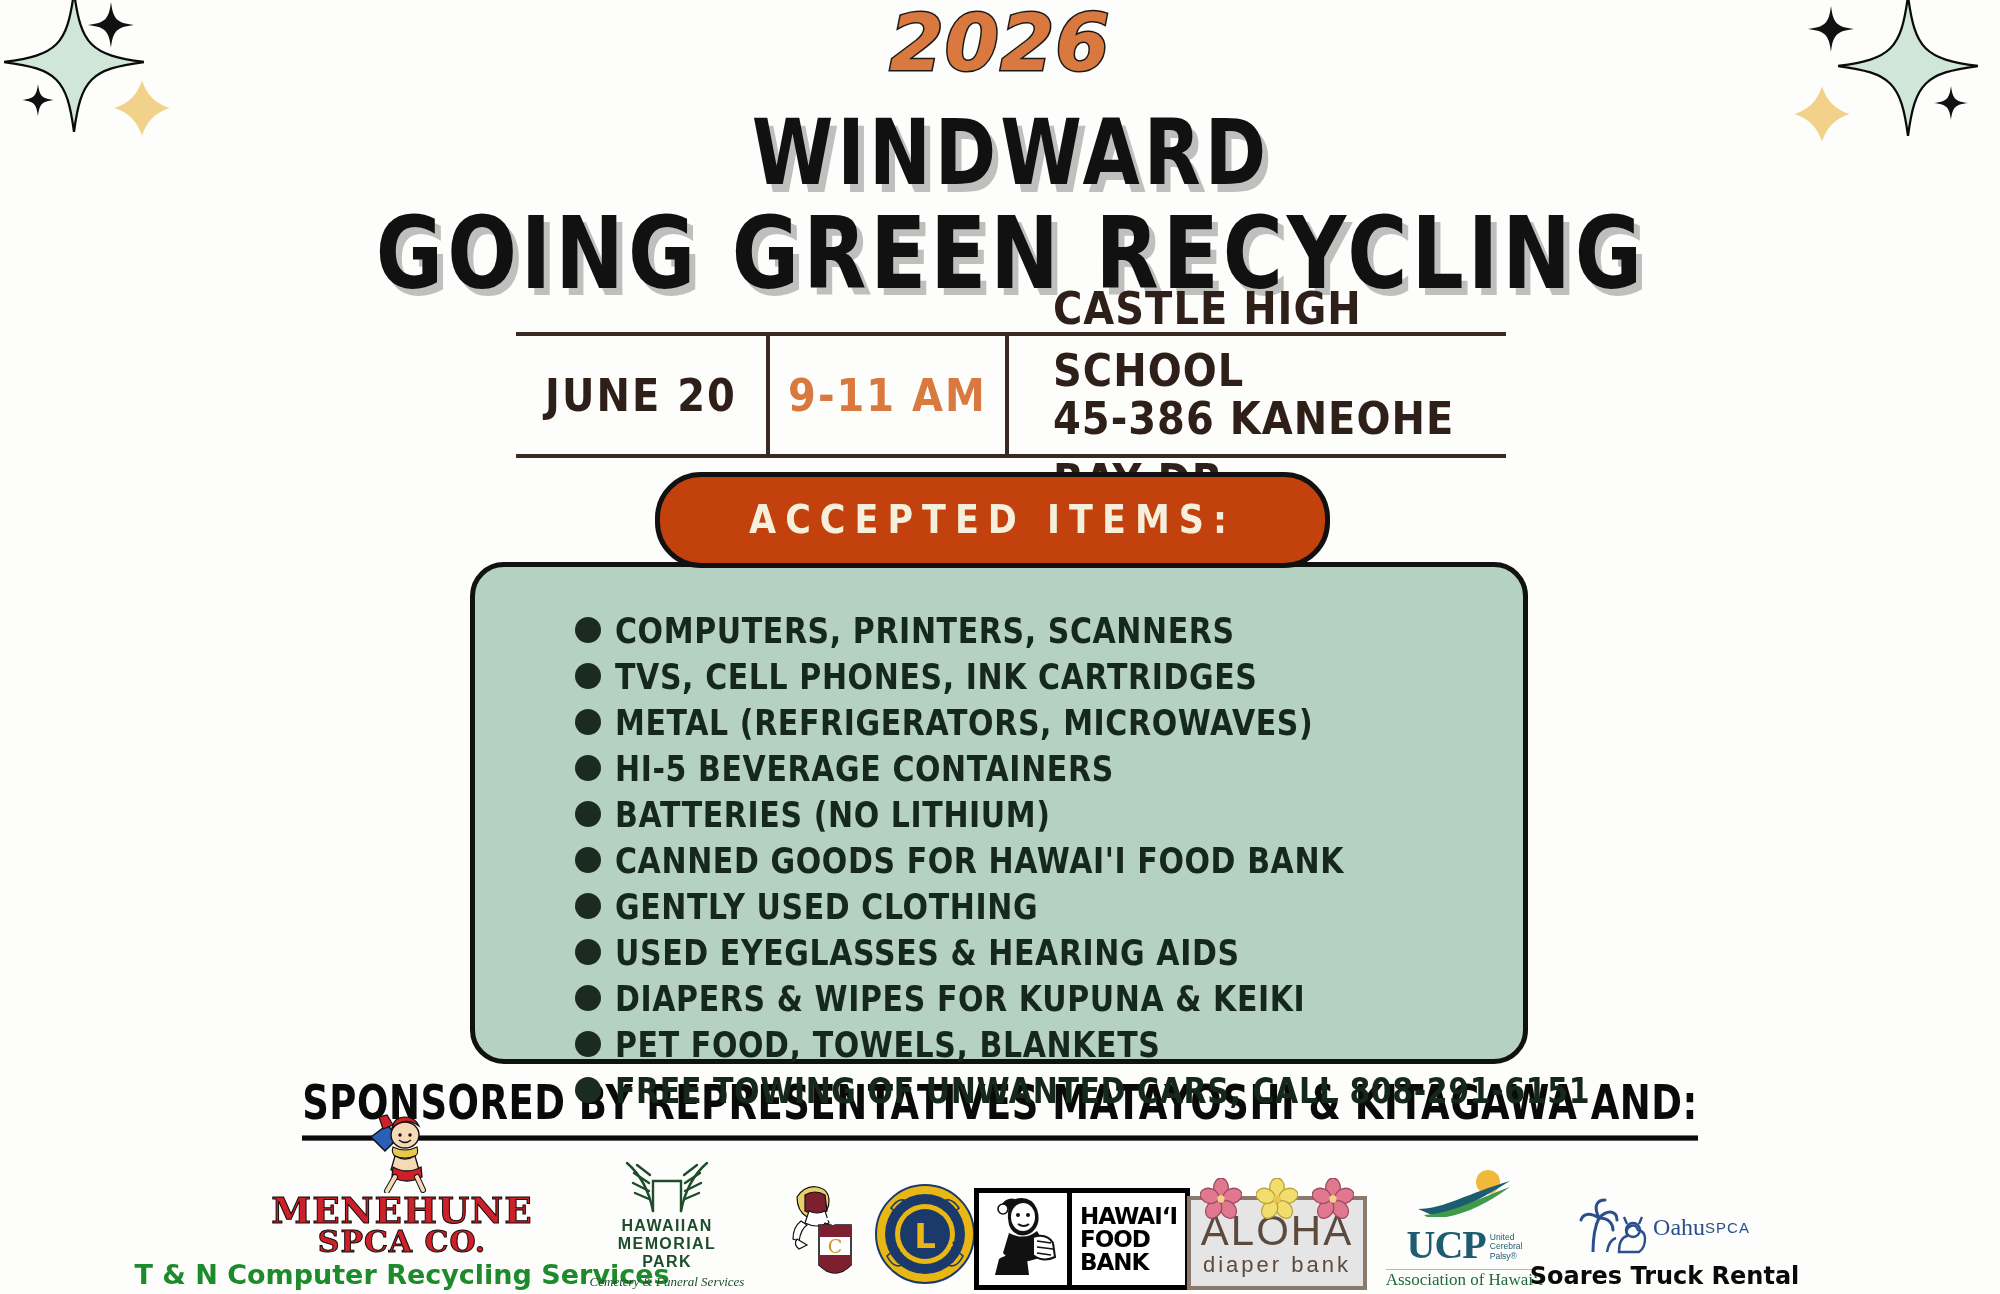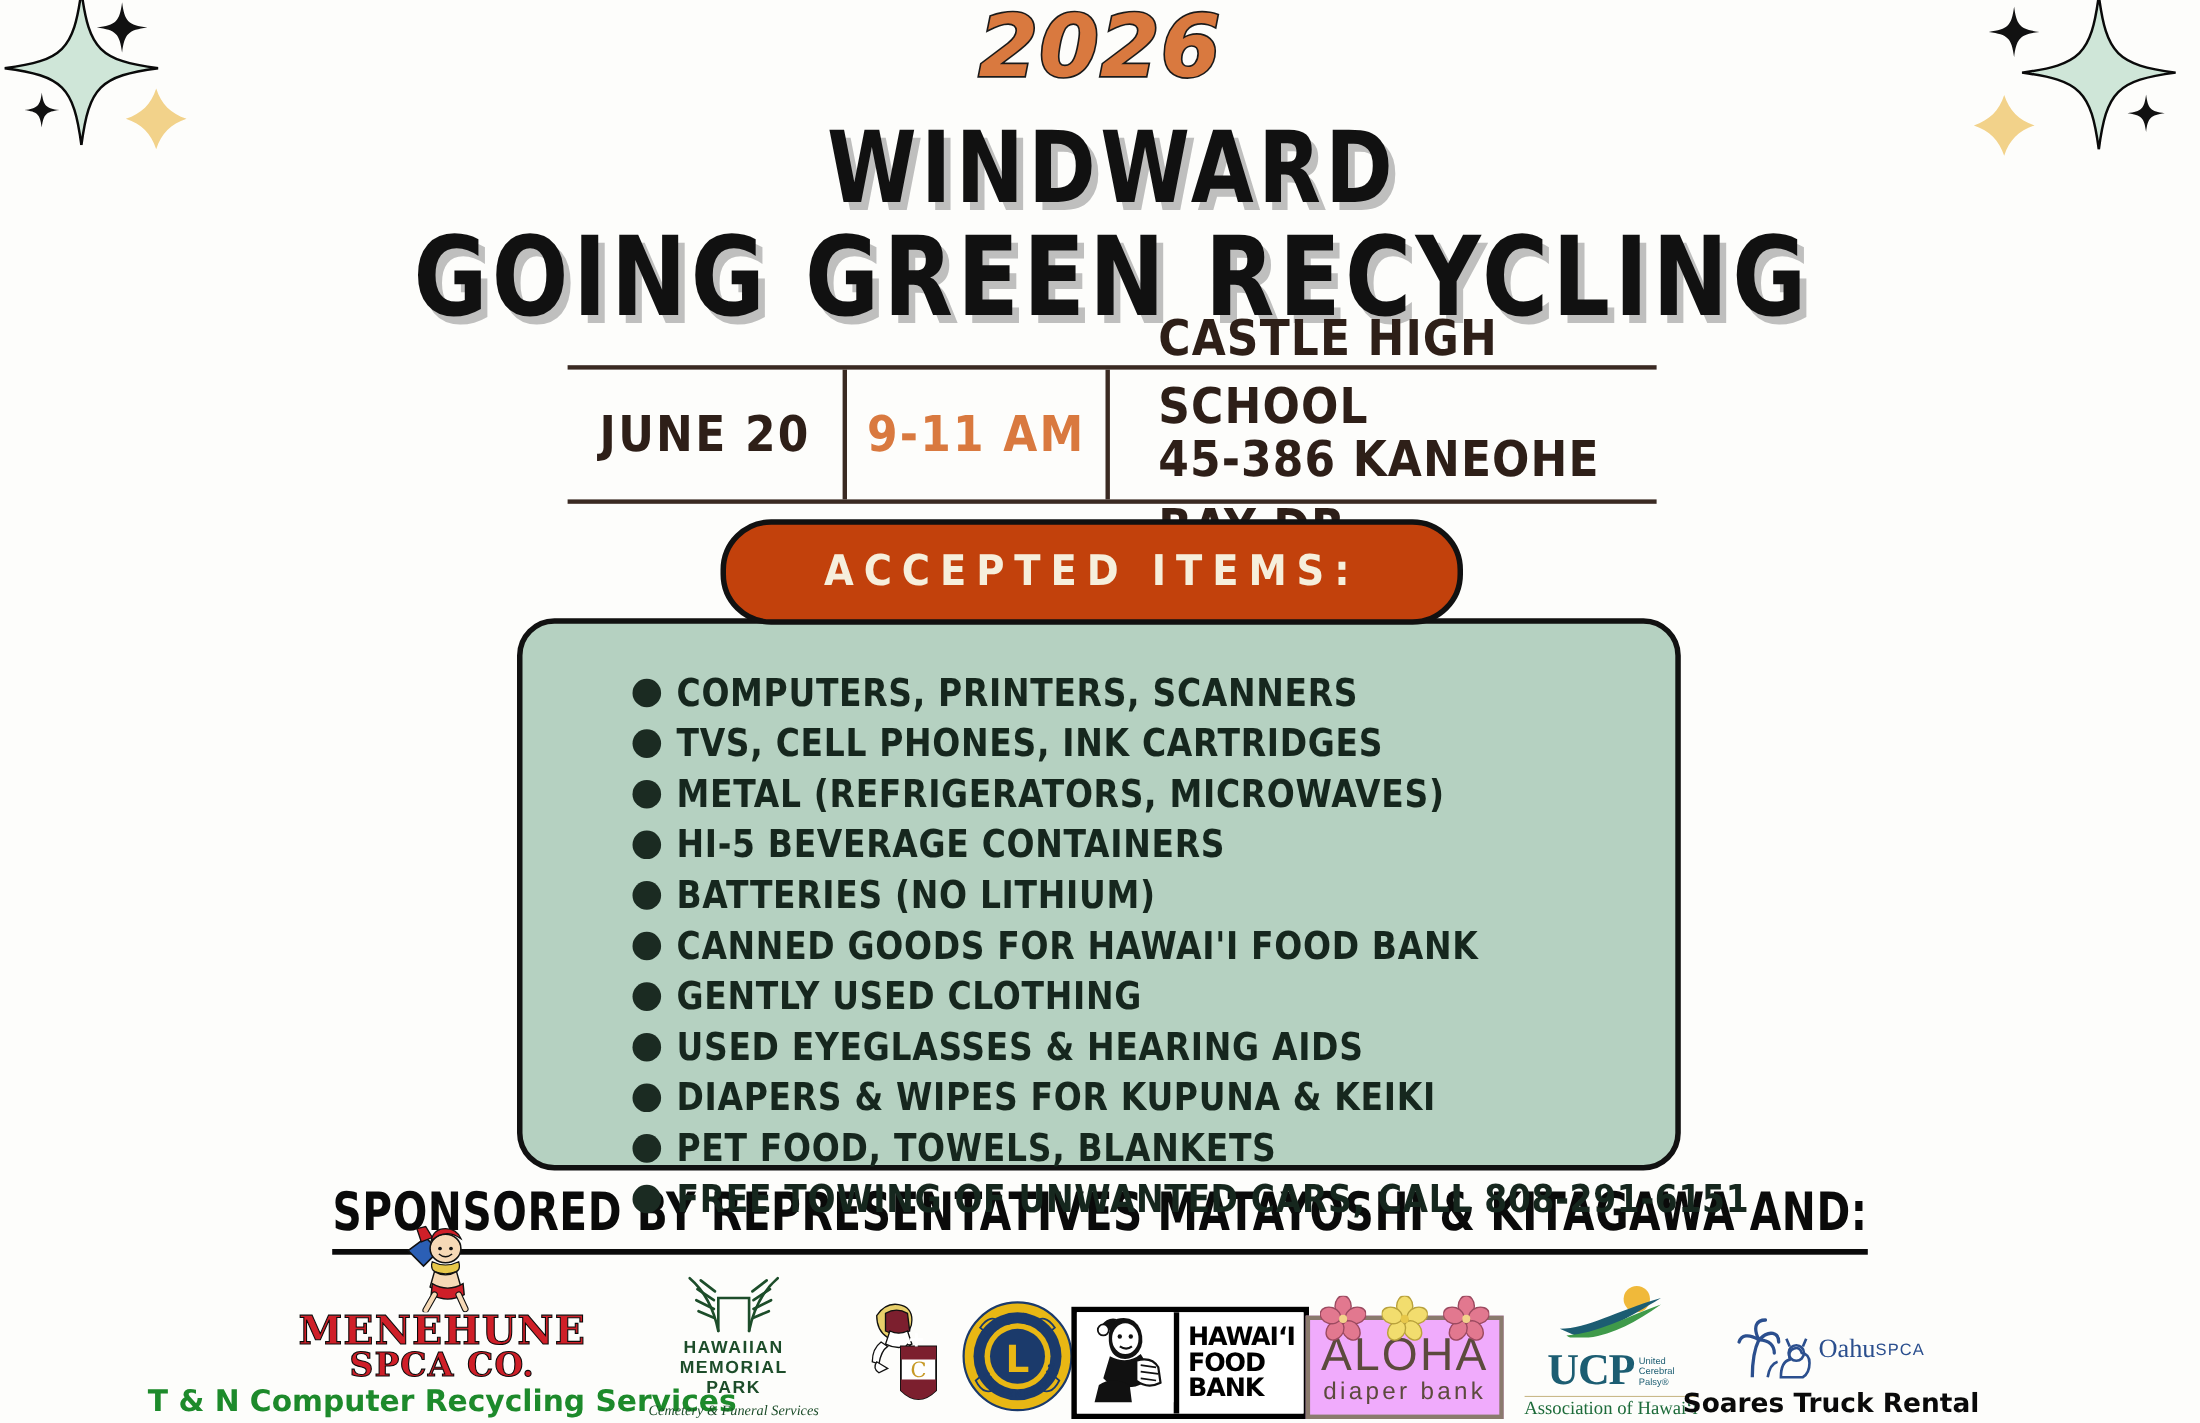--- a/index.html
+++ b/index.html
@@ -133,21 +133,21 @@
 
   
   .lg-fb{width:200px;}
   .fb-box{display:flex;border:5px solid #000;height:92px;}
   .fb-img{width:88px;background:#fff;position:relative;border-right:5px solid #000;}
   .fb-txt{background:#fff;padding:4px 8px;display:flex;flex-direction:column;justify-content:center;}
   .fb-l{font-family:"DejaVu Sans",sans-serif;font-weight:bold;font-size:23px;color:#000;line-height:1.0;letter-spacing:-1px;}
 
   
   .lg-adb{width:190px;}
-  .adb-frame{border:4px solid #8a7a6d;padding:12px 10px 8px;position:relative;background:#f0abfc;}
+  .adb-frame{border:4px solid #8a7a6d;padding:12px 10px 8px;position:relative;background:#e5e5e5;}
   .adb-a{font-family:"Liberation Sans",sans-serif;font-size:42px;color:#5c4a3d;letter-spacing:2px;line-height:0.9;text-align:center;}
   .adb-b{font-family:"Liberation Sans",sans-serif;font-size:22px;color:#5c4a3d;letter-spacing:3px;text-align:center;margin-top:2px;}
   .flowers{position:absolute;top:-22px;left:0;width:100%;display:flex;justify-content:center;gap:14px;}
 
   
   .lg-ucp{width:185px;text-align:center;}
   .ucp-row{display:flex;align-items:flex-end;justify-content:center;gap:4px;}
   .ucp-big{font-family:"Liberation Serif",serif;font-size:40px;color:#1c5d72;font-weight:bold;letter-spacing:-1px;}
   .ucp-small{font-family:"Liberation Sans",sans-serif;font-size:8.5px;color:#1c5d72;text-align:left;line-height:1.15;padding-bottom:6px;}
   .ucp-sub{font-family:"Liberation Serif",serif;font-size:17px;color:#1d6b3a;border-top:1.5px solid #c9b98a;padding-top:0;margin-top:1px;}

